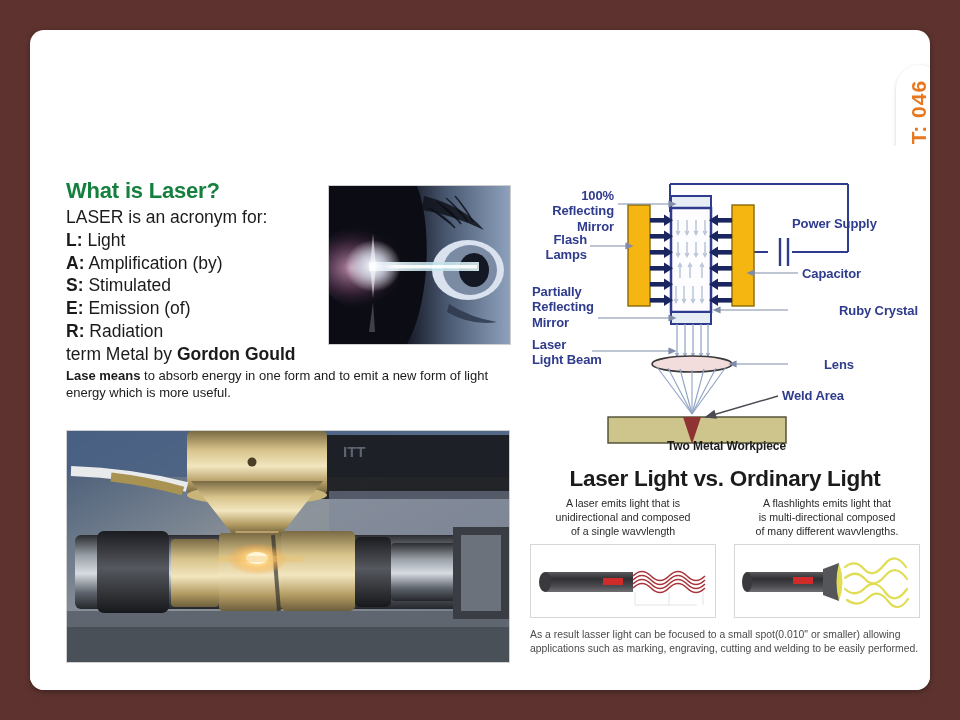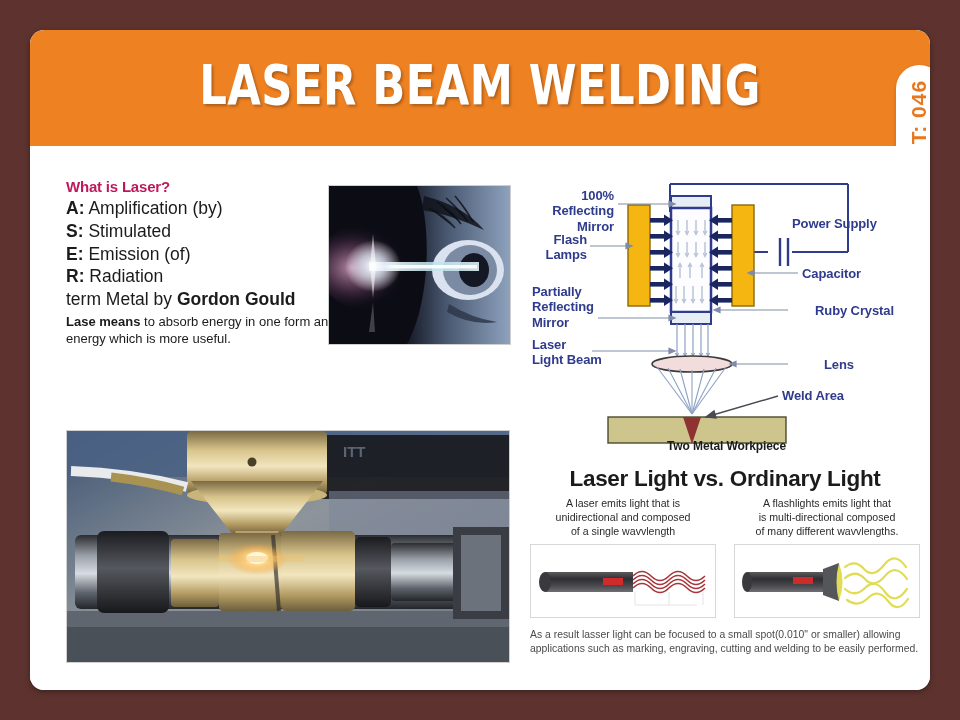--- a/index.html
+++ b/index.html
@@ -43,21 +43,21 @@
     transform:rotate(-90deg);white-space:nowrap;
     font-family:"Liberation Sans Narrow","Liberation Sans",sans-serif;
   }
 
   
   .body{position:absolute;left:0;top:116px;width:900px;height:544px;background:#fff;}
   .col-left{position:absolute;left:36px;top:32px;width:452px;}
   .col-right{position:absolute;left:500px;top:28px;width:390px;}
 
   
-  .h-what{font-size:15px;font-weight:bold;color:#be185d;margin:0 0 2px 0;letter-spacing:-.2px;}
+  .h-what{font-size:22px;font-weight:bold;color:#15803d;margin:0 0 2px 0;letter-spacing:-.2px;}
   .acronym{font-size:17.5px;color:#1b1b1b;line-height:1.30;}
   .acronym b{font-weight:bold;}
   .acronym .row{white-space:nowrap;}
   .eye-photo{
     position:absolute;left:262px;top:7px;width:181px;height:158px;
     border:1px solid #cfcfcf;overflow:hidden;
     background:#0b0b14;
   }
   .eye-inner{position:absolute;inset:0;}
   .wrap-text{font-size:13px;color:#1b1b1b;line-height:1.32;margin-top:2px;}
@@ -97,23 +97,20 @@
   .cmp-foot{
     margin-top:10px;font-size:10.4px;color:#4a4a4a;line-height:1.34;
   }
 </style>
 </head>
 <body>
 
 <div class="slide">
   <div class="card">
 
-    <div class="header">
-      <div class="header-title">LASER BEAM WELDING</div>
-    </div>
     <div class="badge">
       <span class="badge-text">FT: 046</span>
     </div>
 
     <div class="body">
 
       <div class="col-left">
 
         <div class="eye-photo">
           <svg class="eye-inner" width="181" height="158" viewBox="0 0 181 158">
@@ -157,20 +154,25 @@
             <ellipse cx="44" cy="80" rx="28" ry="26" fill="url(#spark)"></ellipse>
             <path d="M44 48 L47 80 L44 112 L41 80 Z" fill="#ffffff" opacity=".55"></path>
             <path d="M44 116 L40 146 L46 146 Z" fill="#ffffff" opacity=".22"></path>
             <path d="M120 118 q22 14 48 18 q-26 4 -50 -10 Z" fill="#2b3547" opacity=".8"></path>
           </svg>
         </div>
 
         <div class="h-what">What is Laser?</div>
 
         <div class="acronym">
+          <div class="row">LASER is an acronym for:</div>
+          <div class="row">
+            <b>L:</b>
+            <span>Light</span>
+          </div>
           <div class="row">
             <b>A:</b>
             <span>Amplification (by)</span>
           </div>
           <div class="row">
             <b>S:</b>
             <span>Stimulated</span>
           </div>
           <div class="row">
             <b>E:</b>
@@ -424,21 +426,21 @@
             <span>Mirror</span>
           </div>
 
           <div class="dlabel" style="left:2px;top:163px;width:70px;">
             <span>Laser</span><br>
             <span>Light Beam</span>
           </div>
 
           <div class="dlabel r" style="left:262px;top:42px;">Power Supply</div>
           <div class="dlabel r" style="left:272px;top:92px;">Capacitor</div>
-          <div class="dlabel r" style="left:250px;top:129px;padding-left:35px;">Ruby Crystal</div>
+          <div class="dlabel r" style="left:274px;top:129px;padding-left:35px;">Ruby Crystal</div>
           <div class="dlabel r" style="left:262px;top:183px;margin-left:32px;">Lens</div>
           <div class="dlabel r" style="left:252px;top:214px;">Weld Area</div>
           <div class="dlabel" style="left:80px;top:265px;width:176px;text-align:right;color:#1b1b1b;font-size:12px;">Two Metal Workpiece</div>
         </div>
 
         <div class="cmp">
           <div class="cmp-h">Laser Light vs. Ordinary Light</div>
 
           <div class="cmp-cols">
 

